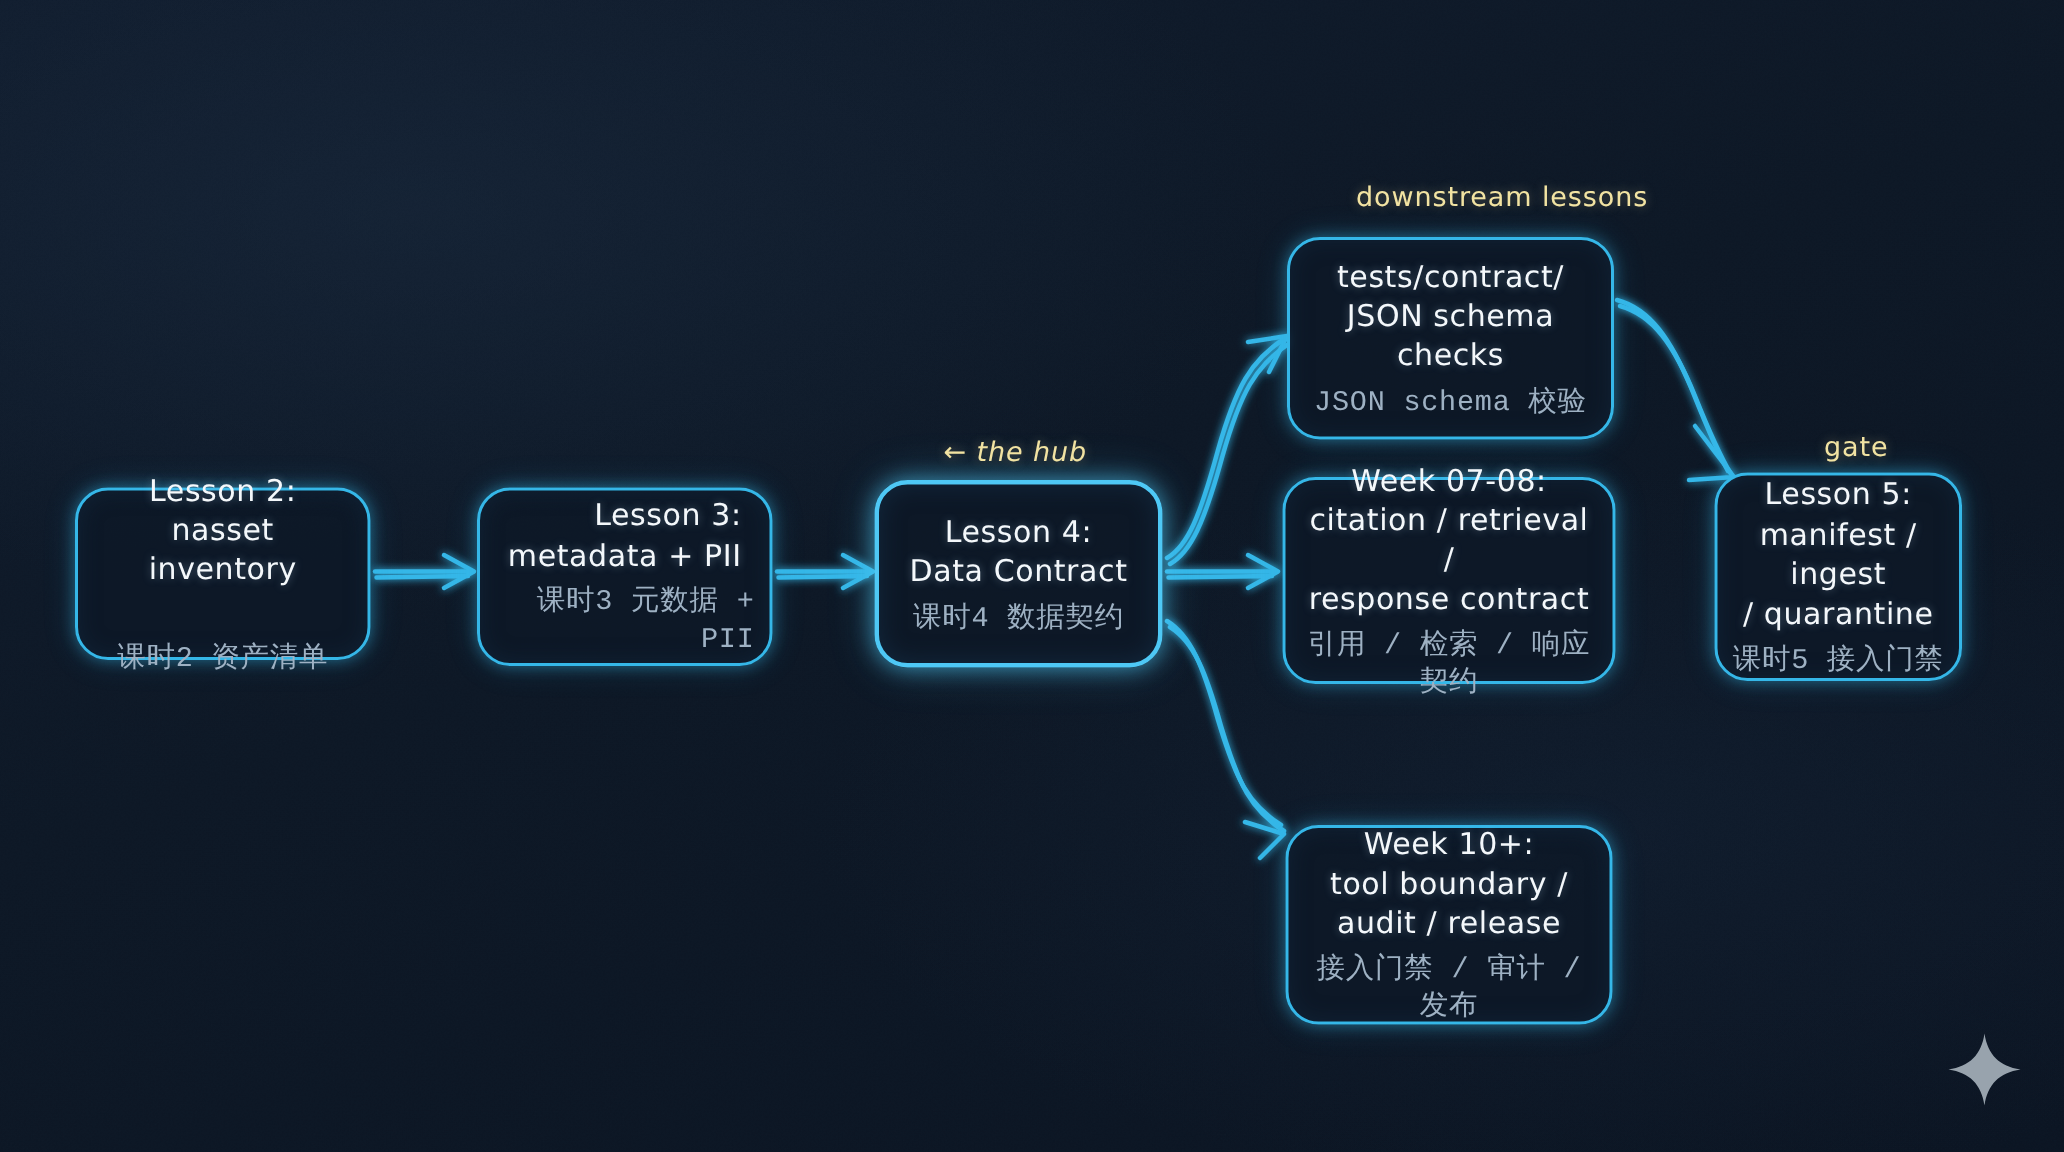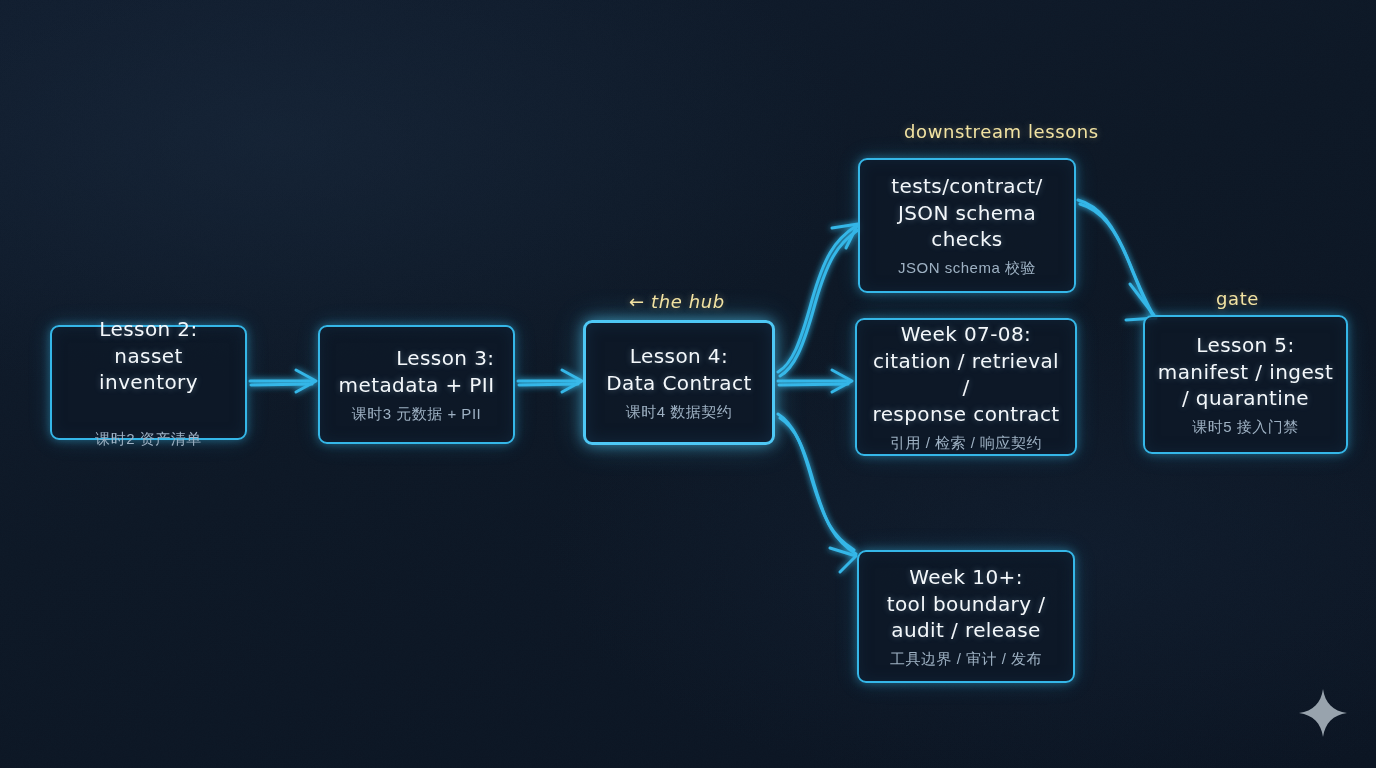--- a/index.html
+++ b/index.html
@@ -34,21 +34,21 @@
     left: 0;
     top: 0;
     width: 1376px;
     height: 768px;
     pointer-events: none;
   }
   .node {
     position: absolute;
     box-sizing: border-box;
     border: 2px solid #35b7e8;
-    border-radius: 9px;
+    border-radius: 22px;
     background: rgba(13,24,39,0.82);
     box-shadow:
       0 0 10px rgba(53,183,232,0.45),
       0 0 22px rgba(53,183,232,0.18),
       inset 0 0 14px rgba(20,45,70,0.5);
     display: flex;
     flex-direction: column;
     align-items: center;
     justify-content: center;
     text-align: center;
@@ -66,22 +66,22 @@
     color: #f4f8fb;
     font-family: "DejaVu Sans", sans-serif;
     font-size: 20px;
     line-height: 1.32;
     letter-spacing: 0.4px;
     text-shadow: 0 0 6px rgba(180,220,250,0.35);
     white-space: pre-line;
   }
   .node .subtitle {
     color: #9eb1c3;
-    font-family: Liberation Sans, sans-serif;
-    font-size: 15px;
+    font-family: Liberation Mono, monospace;
+    font-size: 19px;
     line-height: 1.3;
     margin-top: 6px;
     letter-spacing: 0.5px;
   }
   .annotation {
     position: absolute;
     color: #f2e3a2;
     font-family: "DejaVu Sans", sans-serif;
     font-size: 18px;
     letter-spacing: 0.6px;
@@ -192,24 +192,24 @@
     <div class="title">Week 07-08:
 citation / retrieval /
 response contract</div>
     <div class="subtitle">引用 / 检索 / 响应契约</div>
   </div>
 
   <div class="node" style="left:857px; top:515px; width:218px; height:133px;margin-top:35px;">
     <div class="title">Week 10+:
 tool boundary /
 audit / release</div>
-    <div class="subtitle">工具边界 / 审计 / 发布</div>
-  </div>
-
-  <div class="node" style="left:1143px; top:315px; width:205px; height:139px;">
+    <div class="subtitle">接入门禁 / 审计 / 发布</div>
+  </div>
+
+  <div class="node" style="left:1143px; top:315px; width:165px; height:139px;">
     <div class="title">Lesson 5:
 manifest / ingest
 / quarantine</div>
     <div class="subtitle">课时5 接入门禁</div>
   </div>
 
   <div class="annotation" style="left:872px; top:121px;margin-left:32px;">downstream lessons</div>
   <div class="annotation" style="left:629px; top:291px;font-style:italic;">← the hub</div>
   <div class="annotation" style="left:1216px; top:288px;">gate</div>
 

